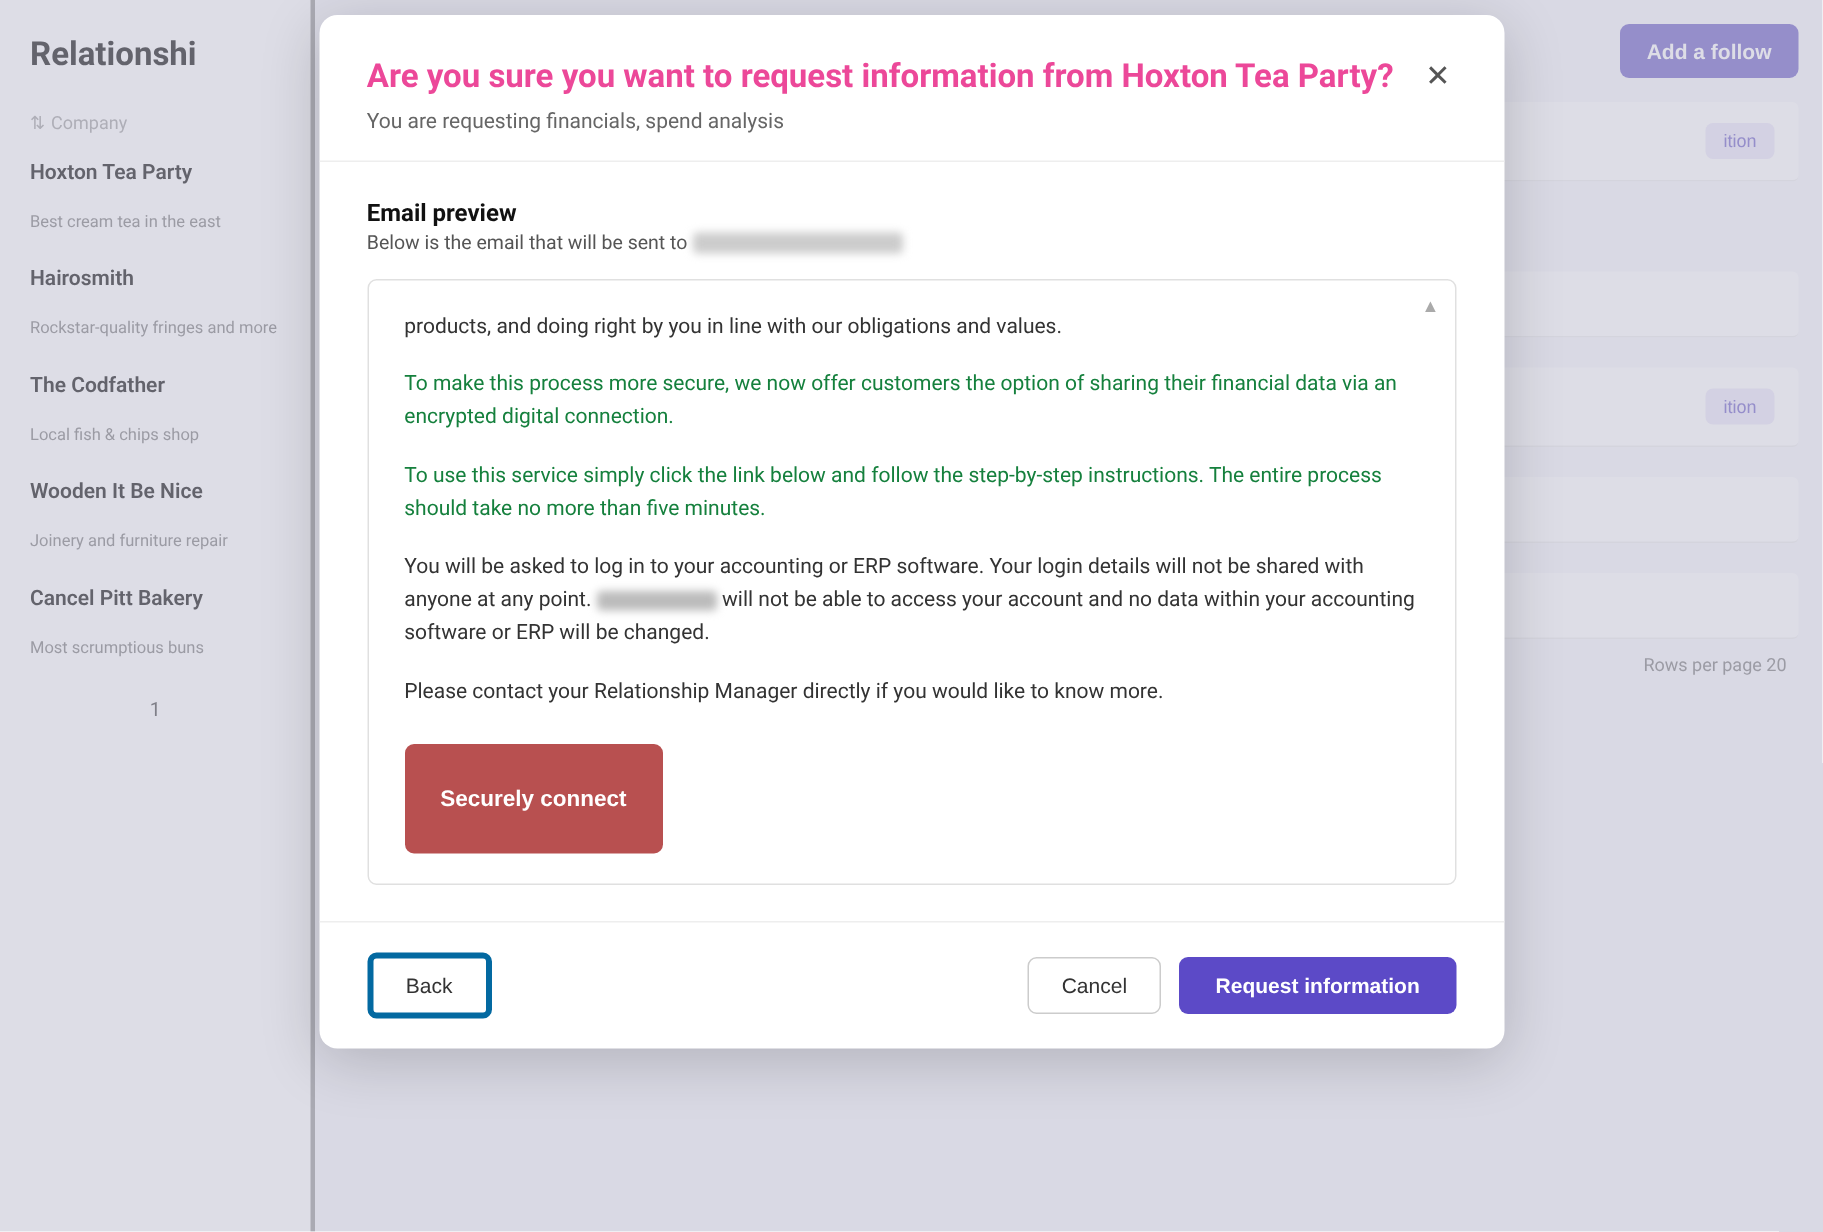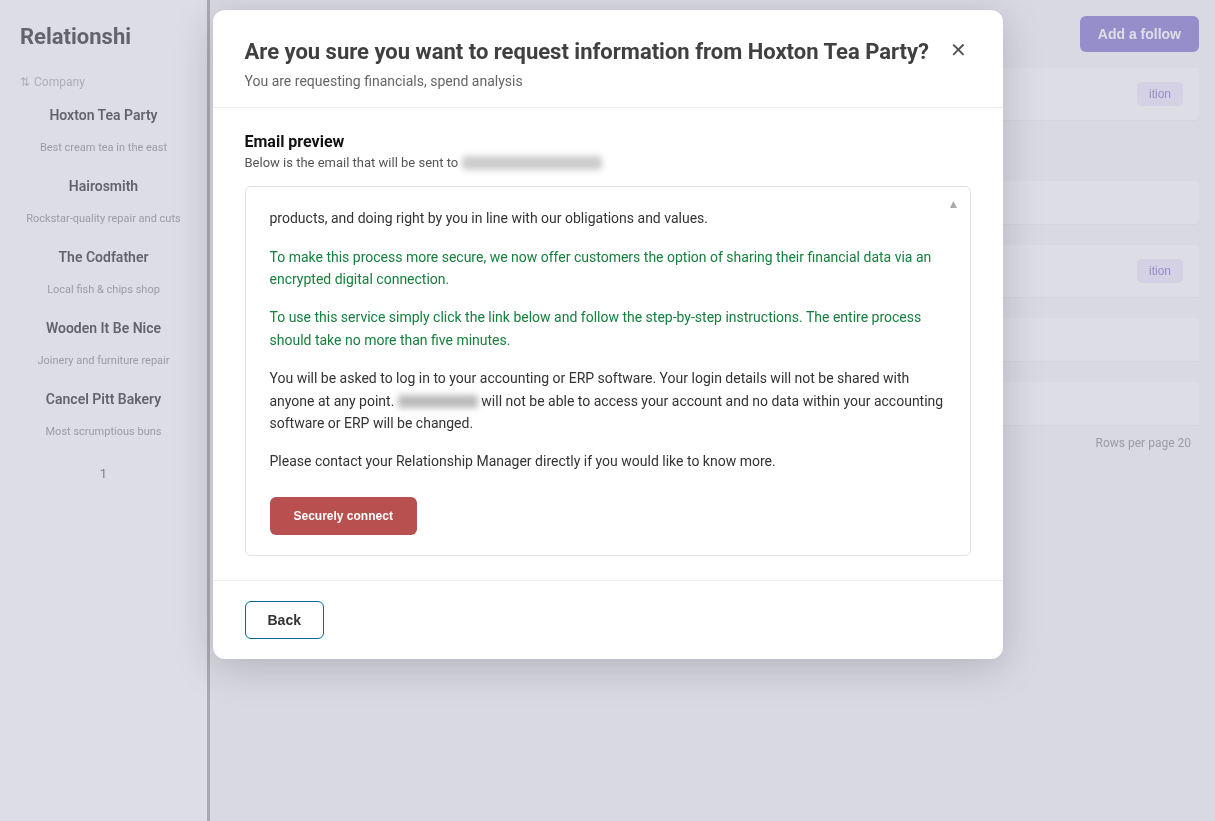--- a/index.html
+++ b/index.html
@@ -39,21 +39,20 @@
       color: #aaa;
       padding: 6px 20px;
       display: flex;
       align-items: center;
       gap: 4px;
     }
 
     .bg-sidebar-item {
       padding: 12px 20px;
       cursor: pointer;
-      text-align: center;
     }
 
     .bg-sidebar-item-name {
       font-size: 14px;
       font-weight: 600;
       color: #222;
     }
 
     .bg-sidebar-item-sub {
       font-size: 11px;
@@ -151,21 +150,21 @@
 
     .modal-header {
       padding: 28px 32px 18px;
       position: relative;
       border-bottom: 1px solid #eee;
     }
 
     .modal-title {
       font-size: 22px;
       font-weight: 700;
-      color: #404040;
+      color: #ec4899;
       line-height: 1.3;
       padding-right: 40px;
     }
 
     .modal-subtitle {
       font-size: 14px;
       color: #666;
       margin-top: 6px;
     }
 
@@ -247,22 +246,22 @@
     .email-para.blue-link {
       color: #15803d;
     }
 
     .securely-connect-btn {
       display: inline-block;
       background: #b85050;
       color: #fff;
       border: none;
       border-radius: 6px;
-      padding: 12px 24px;
-      font-size: 12px;
+      padding: 28px 24px;
+      font-size: 15px;
       font-weight: 600;
       cursor: pointer;
       margin-top: 8px;
     }
 
     .blurred-name {
       display: inline-block;
       width: 80px;
       height: 13px;
       background: #bbb;
@@ -285,25 +284,25 @@
       display: flex;
       justify-content: space-between;
       align-items: center;
     }
 
     .footer-left { display: flex; gap: 12px; }
     .footer-right { display: flex; gap: 12px; }
 
     .btn-back {
       background: #fff;
-      border: 1px solid #0369a1;
+      border: 4px solid #0369a1;
       border-radius: 6px;
       padding: 10px 22px;
       font-size: 14px;
-      font-weight: 700;
+      font-weight: 400;
       color: #333;
       cursor: pointer;
     }
 
     .btn-cancel {
       background: #fff;
       border: 1px solid #ccc;
       border-radius: 6px;
       padding: 10px 22px;
       font-size: 14px;
@@ -332,21 +331,21 @@
     <div class="bg-sidebar-col-header">
       <span>⇅</span>
       <span>Company</span>
     </div>
     <div class="bg-sidebar-item">
       <div class="bg-sidebar-item-name">Hoxton Tea Party</div>
       <div class="bg-sidebar-item-sub">Best cream tea in the east</div>
     </div>
     <div class="bg-sidebar-item">
       <div class="bg-sidebar-item-name">Hairosmith</div>
-      <div class="bg-sidebar-item-sub">Rockstar-quality repair and cuts</div>
+      <div class="bg-sidebar-item-sub">Rockstar-quality fringes and more</div>
     </div>
     <div class="bg-sidebar-item">
       <div class="bg-sidebar-item-name">The Codfather</div>
       <div class="bg-sidebar-item-sub">Local fish &amp; chips shop</div>
     </div>
     <div class="bg-sidebar-item">
       <div class="bg-sidebar-item-name">Wooden It Be Nice</div>
       <div class="bg-sidebar-item-sub">Joinery and furniture repair</div>
     </div>
     <div class="bg-sidebar-item">
@@ -418,15 +417,19 @@
         </p>
 
         <button class="securely-connect-btn">Securely connect</button>
       </div>
     </div>
 
     <div class="modal-footer">
       <div class="footer-left">
         <button class="btn-back">Back</button>
       </div>
+      <div class="footer-right">
+        <button class="btn-cancel">Cancel</button>
+        <button class="btn-request">Request information</button>
+      </div>
     </div>
   </div>
 </div>
 
 </body></html>

